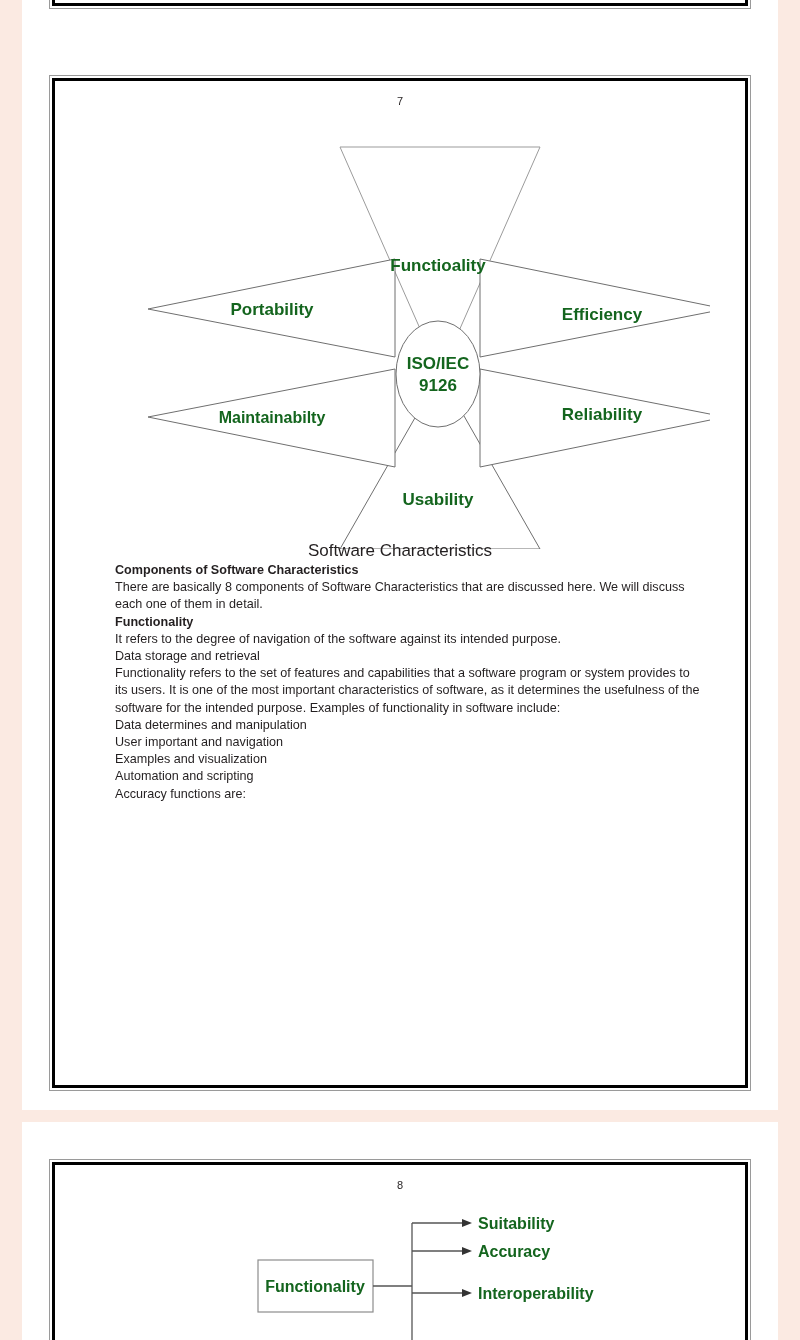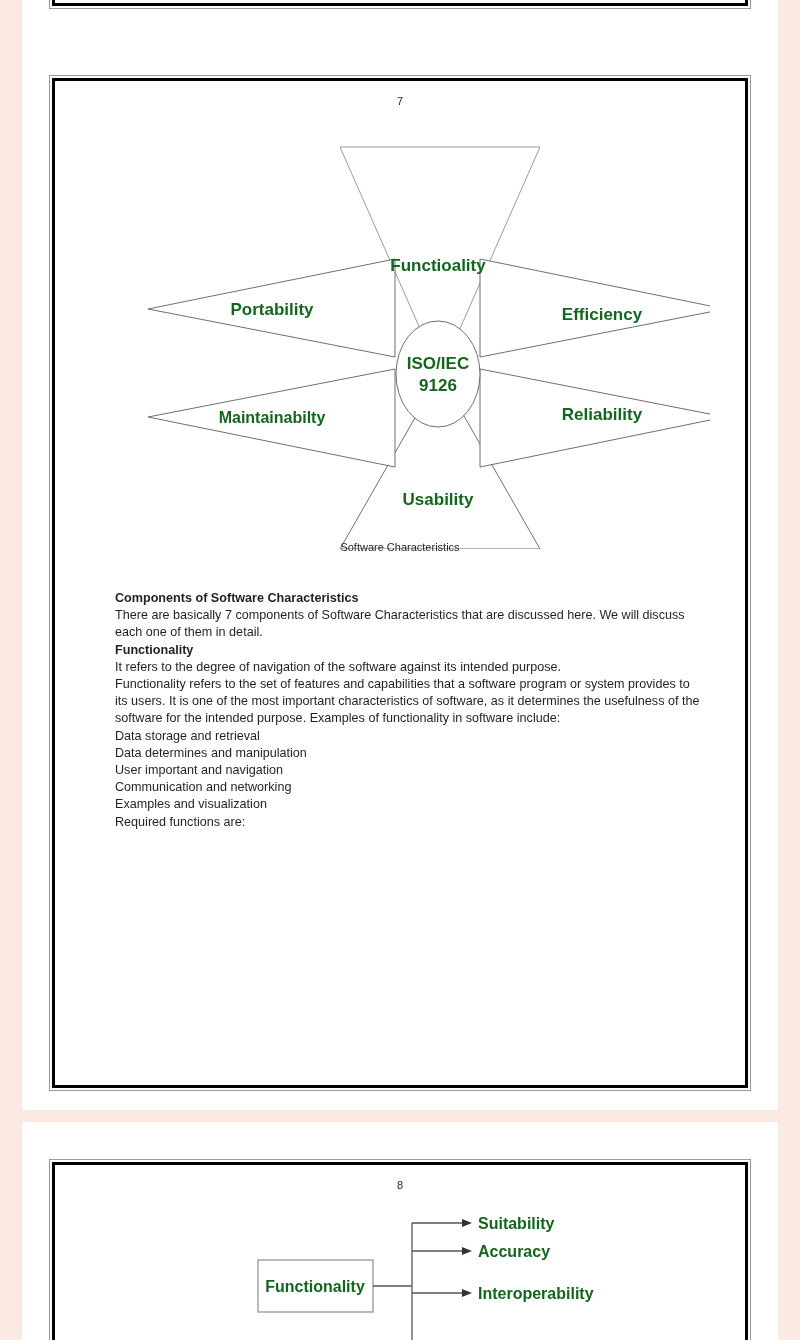--- a/index.html
+++ b/index.html
@@ -68,34 +68,33 @@
   }
   .diag-label-lg { font-size: 17px; }
   .diag-label-md { font-size: 16px; }
   .poly { fill: #ffffff; stroke: #6f6f6f; stroke-width: 1; }
   .poly-top { fill: #ffffff; stroke: #9b9b9b; stroke-width: 1; }
 
   .caption {
     position: absolute;
     top: 460px; left: 0; right: 0;
     text-align: center;
-    font-size: 11px;
+    font-size: 17px;
     color: #231f20;
   }
 
   
   .body-copy {
     position: absolute;
     top: 481px;
     left: 60px;
     right: 40px;
     font-size: 12.6px;
     line-height: 17.2px;
     color: #231f20;
-    margin-top: 28px;
   }
   .body-copy p { margin: 0; }
   .body-copy p.b { font-weight: bold; }
 
   
   .tree-wrap {
     position: absolute;
     top: 40px; left: 0; width: 100%; height: 160px;
   }
   .tree-svg { display: block; margin: 0 auto; }
@@ -155,30 +154,30 @@
 
           <text class="diag-label diag-label-lg" x="348" y="240" text-anchor="middle">ISO/IEC</text>
           <text class="diag-label diag-label-lg" x="348" y="262" text-anchor="middle">9126</text>
         </svg>
       </div>
 
       <div class="caption">Software Characteristics</div>
 
       <div class="body-copy">
         <p class="b">Components of Software Characteristics</p>
-        <p>There are basically 7 components of Software Characteristics that are discussed here. We will discuss each one of them in detail.</p>
+        <p>There are basically 8 components of Software Characteristics that are discussed here. We will discuss each one of them in detail.</p>
         <p class="b">Functionality</p>
         <p>It refers to the degree of navigation of the software against its intended purpose.</p>
+        <p>Data storage and retrieval</p>
         <p>Functionality refers to the set of features and capabilities that a software program or system provides to its users. It is one of the most important characteristics of software, as it determines the usefulness of the software for the intended purpose. Examples of functionality in software include:</p>
-        <p>Data storage and retrieval</p>
         <p>Data determines and manipulation</p>
         <p>User important and navigation</p>
-        <p>Communication and networking</p>
         <p>Examples and visualization</p>
-        <p>Required functions are:</p>
+        <p>Automation and scripting</p>
+        <p>Accuracy functions are:</p>
       </div>
 
     </div>
   </div>
 
   <div class="slide slide-8">
     <div class="slide-inner">
 
       <div class="page-number">8</div>
 

